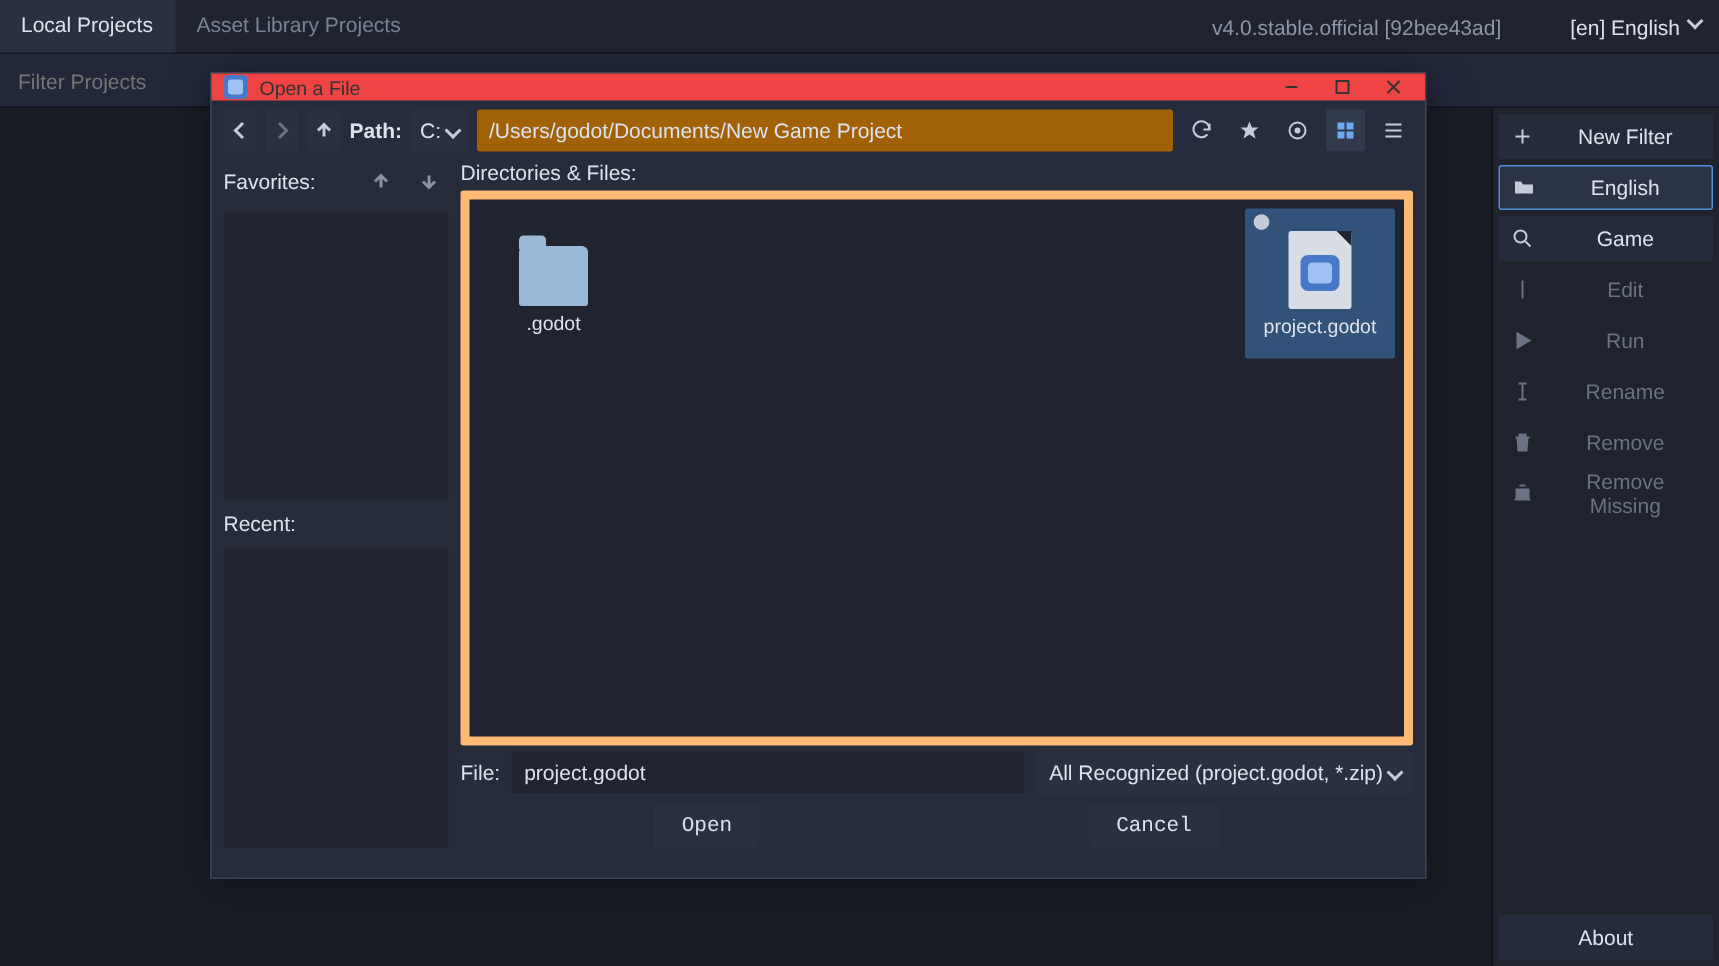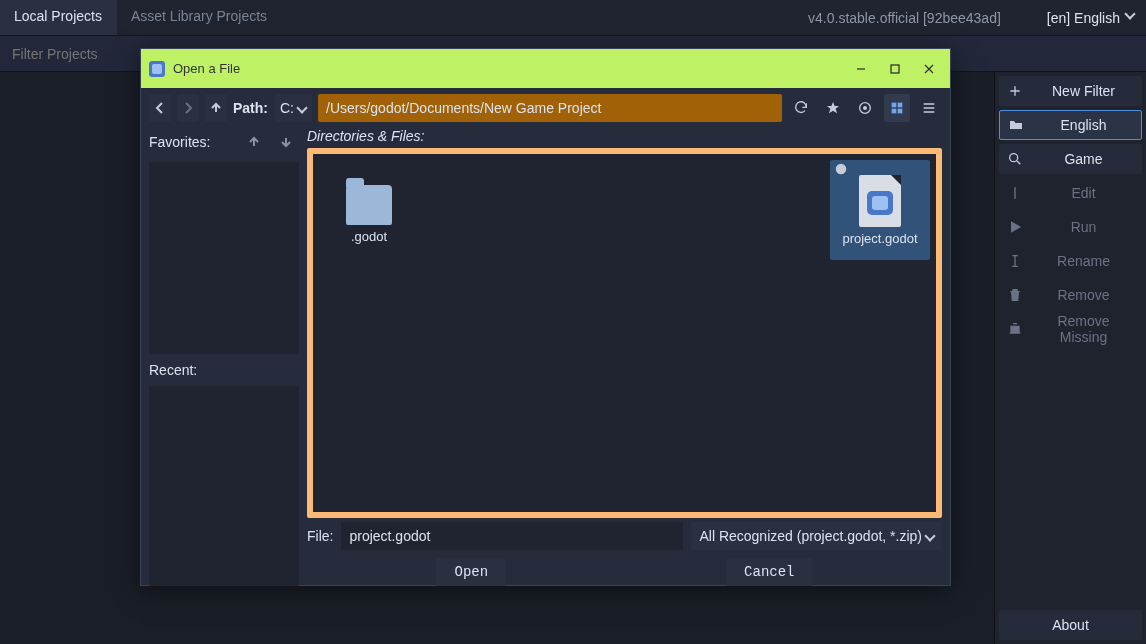--- a/index.html
+++ b/index.html
@@ -107,22 +107,22 @@
   position: absolute;
   left: 140px;
   top: 48px;
   width: 811px;
   height: 538px;
   background: #262c3b;
   border: 1px solid #3a4255;
   box-shadow: 0 4px 24px rgba(0,0,0,0.5);
 }
 .dlg-titlebar {
-  height: 39px;
-  background: #bef264;
+  height: 18px;
+  background: #ef4444;
   color: #333;
   display: flex;
   align-items: center;
   padding: 0 8px;
   gap:8px;
 }
 .dlg-title-icon {
   width:16px;height:16px;background:#4a78c8;border-radius:3px;position:relative;
 }
 .dlg-title-icon::after{
@@ -139,21 +139,21 @@
 .iconbtn { width:26px;height:28px;display:flex;align-items:center;justify-content:center;cursor:pointer;border-radius:2px;}
 .iconbtn.active{background:#323a4e;}
 .dlg-mid { display:flex; gap:8px; flex:1; min-height:0;}
 .dlg-left { width:150px; display:flex;flex-direction:column;gap:6px;}
 .favs-head { display:flex;align-items:center;gap:6px;}
 .favs-label{ font-weight:500;color:#dce2ee;}
 .favs-box { background:#1f2430;border-radius:2px;height:192px;}
 .recent-label{ color:#dce2ee; padding:2px 0;}
 .recent-box { background:#1f2430;border-radius:2px;flex:1;}
 .dlg-right { flex:1;display:flex;flex-direction:column;gap:4px;}
-.dirs-label{color:#dce2ee;font-weight:500;font-style:italic;}
+.dirs-label{color:#dce2ee;font-weight:500;}
 .file-area {
   flex:1;background:#1f2430;border:6px solid #fdba74;border-radius:2px;
   padding:6px;display:flex;gap:6px;align-content:flex-start;flex-wrap:wrap;justify-content:space-between;
 }
 .file-tile {
   width:100px;height:100px;display:flex;flex-direction:column;align-items:center;justify-content:center;
   gap:4px;border-radius:2px;cursor:pointer;position:relative;padding:4px;
 }
 .file-tile.selected{background:#31537a;}
 .file-tile .fname{font-size:13px;color:#dce2ee;text-align:center;}

